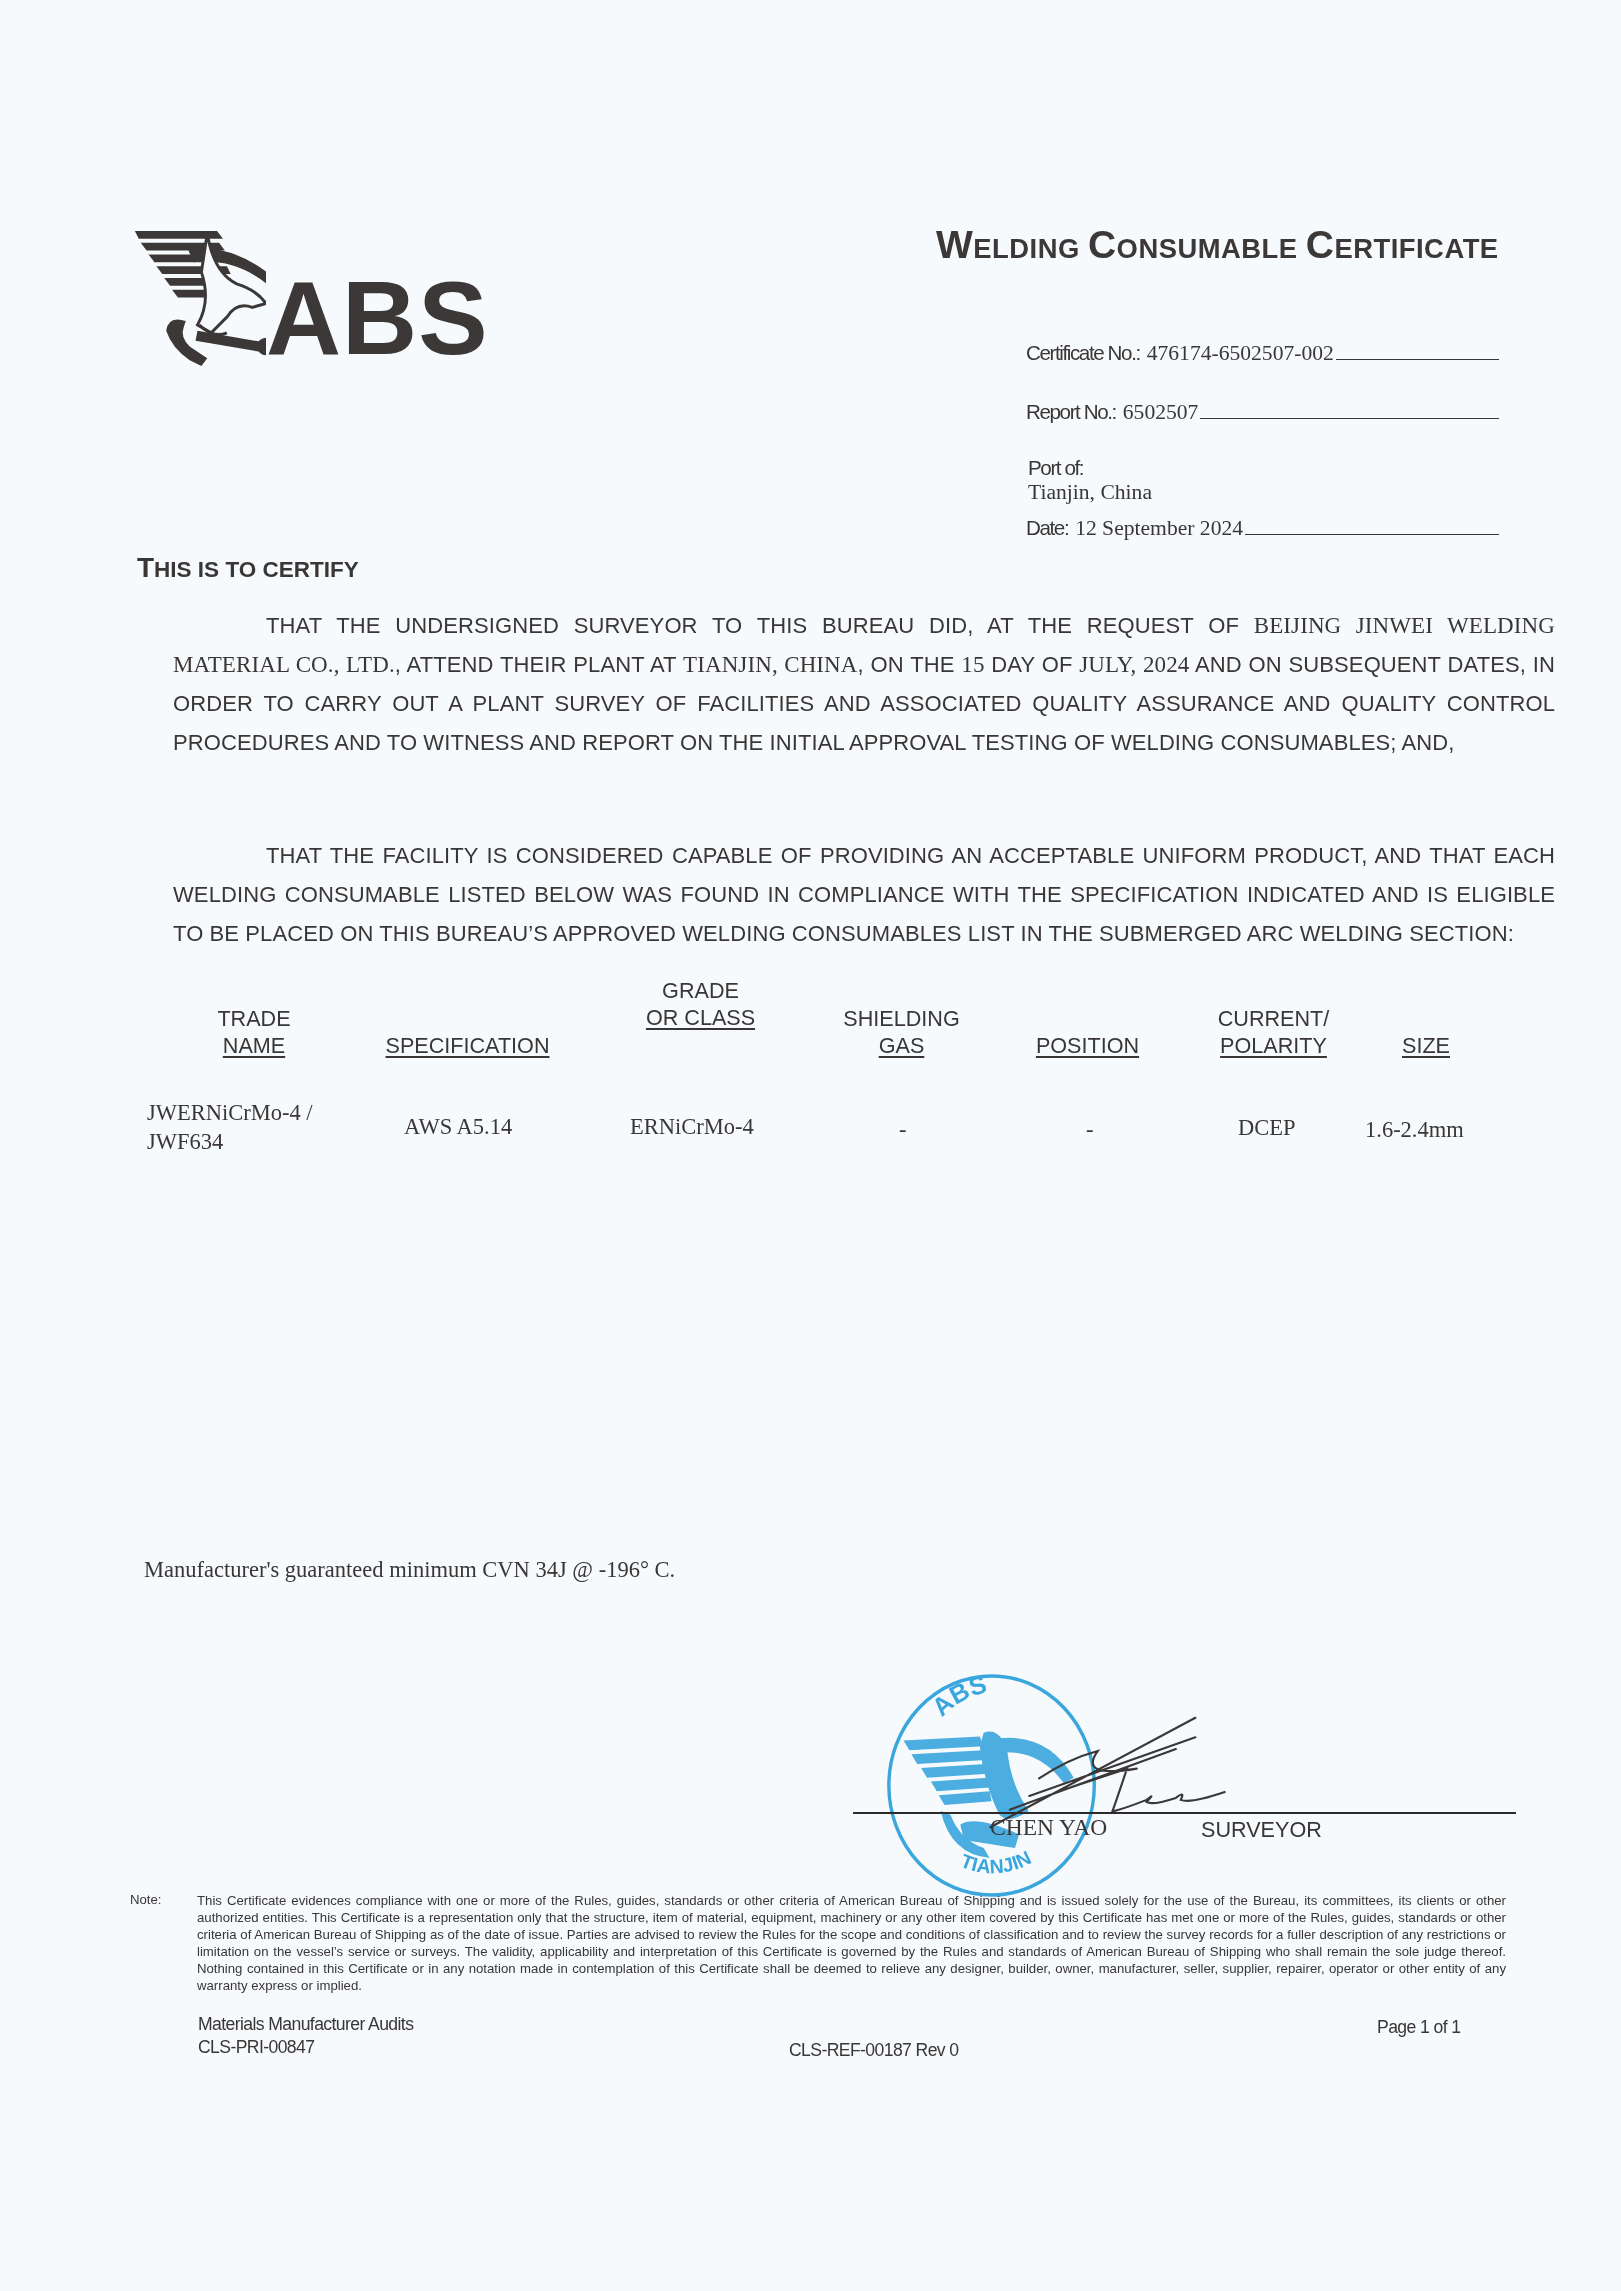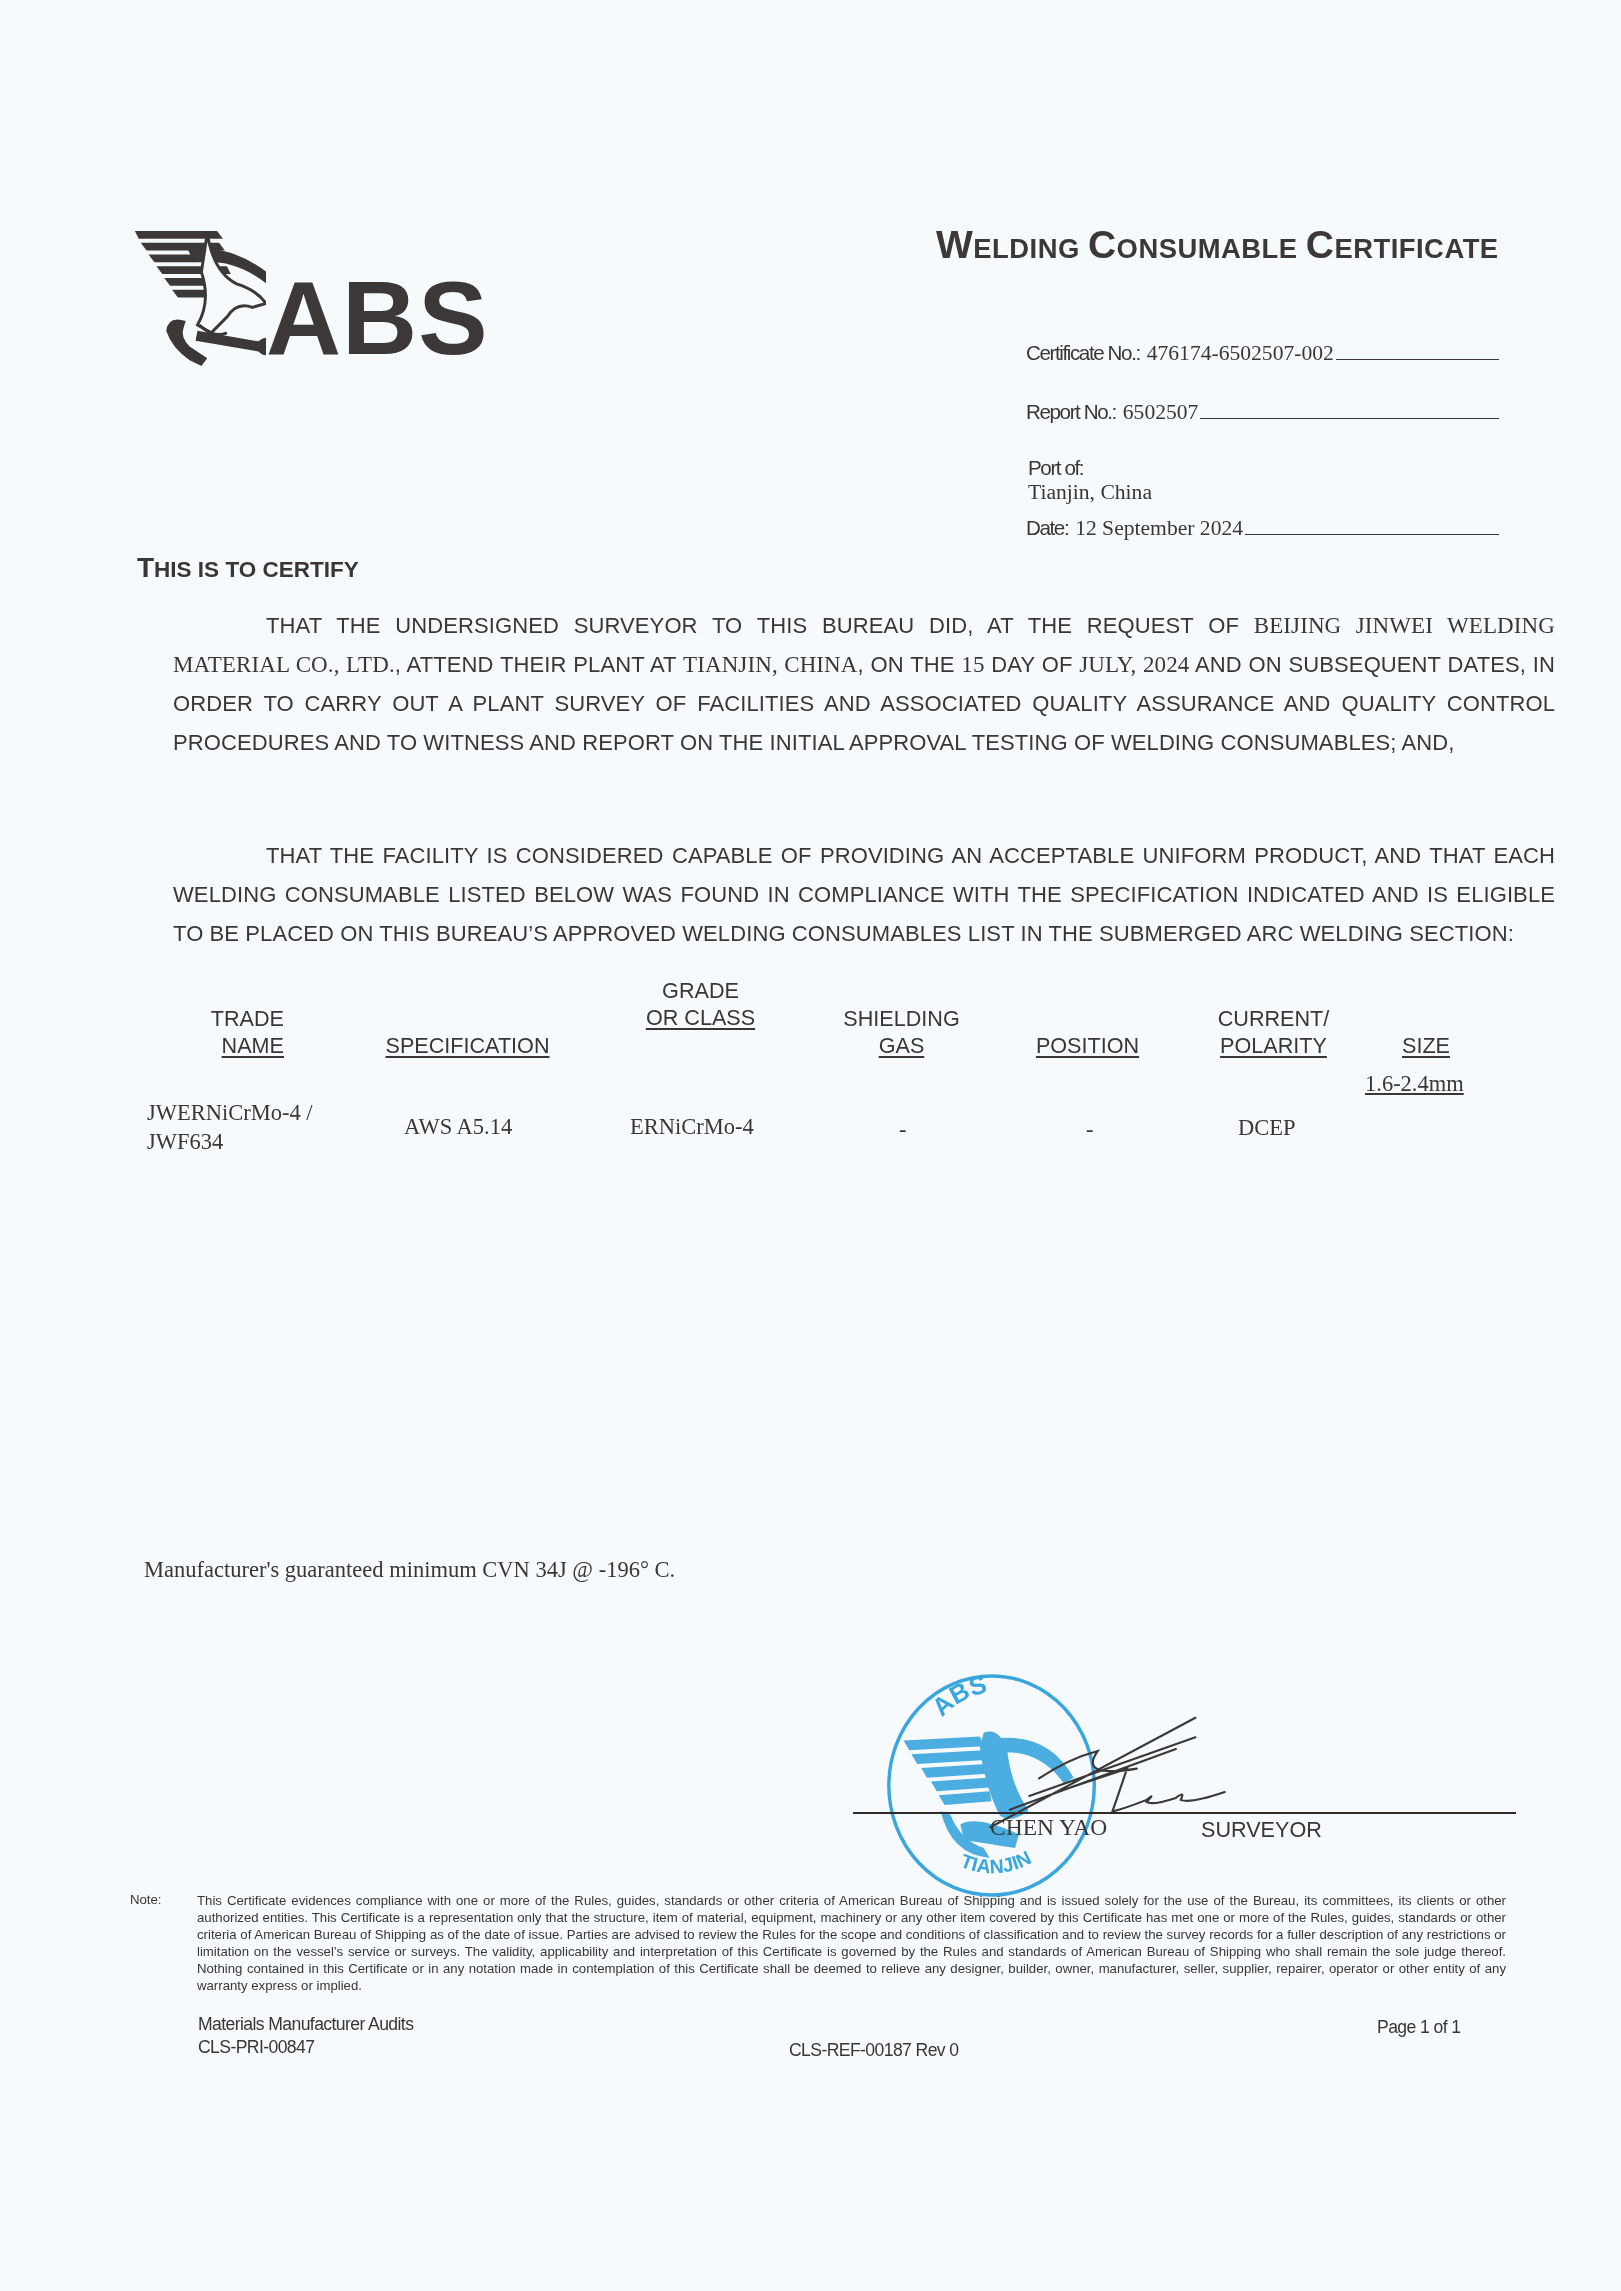--- a/index.html
+++ b/index.html
@@ -105,21 +105,21 @@
 
 <div id="certify-heading" class="abs">
   <span class="big">T</span><span class="small">HIS IS TO </span><span class="small">CERTIFY</span>
 </div>
 
 <div class="abs para" style="top:606px;"><span class="indent"></span><span>THAT THE UNDERSIGNED SURVEYOR TO THIS BUREAU DID, AT THE REQUEST OF </span><span class="tnr">BEIJING JINWEI WELDING MATERIAL CO., LTD.</span><span>, ATTEND THEIR PLANT AT </span><span class="tnr">TIANJIN, CHINA</span><span>, ON THE </span><span class="tnr">15</span><span> DAY OF </span><span class="tnr">JULY, 2024</span><span> AND ON SUBSEQUENT DATES, IN ORDER TO CARRY OUT A PLANT SURVEY OF FACILITIES AND ASSOCIATED QUALITY ASSURANCE AND QUALITY CONTROL PROCEDURES AND TO WITNESS AND REPORT ON THE INITIAL APPROVAL TESTING OF WELDING CONSUMABLES; AND,</span></div>
 
 <div class="abs para" style="top:836px;"><span class="indent"></span><span>THAT THE FACILITY IS CONSIDERED CAPABLE OF PROVIDING AN ACCEPTABLE UNIFORM PRODUCT, AND THAT EACH WELDING CONSUMABLE LISTED BELOW WAS FOUND IN COMPLIANCE WITH THE SPECIFICATION INDICATED AND IS ELIGIBLE TO BE PLACED ON THIS BUREAU’S APPROVED WELDING CONSUMABLES LIST IN THE SUBMERGED ARC WELDING SECTION:</span></div>
 
 <div>
-  <div class="abs th" style="left:186px;top:1006px;width:98px;text-align:right;">
+  <div class="abs th" style="left:205px;top:1006px;width:98px;">
     <div>TRADE</div>
     <div class="u">NAME</div>
   </div>
   <div class="abs th" style="left:377px;top:1006px;width:181px;">
     <div style="height:26.5px;"></div>
     <div class="u">SPECIFICATION</div>
   </div>
   <div class="abs th" style="left:637px;top:978px;width:127px;">
     <div>GRADE</div>
     <div class="u">OR CLASS</div>
@@ -144,21 +144,21 @@
   <div>
     <div class="abs td" style="left:147px;top:1098px;">
       <div>JWERNiCrMo-4 /</div>
       <div>JWF634</div>
     </div>
     <div class="abs td" style="left:404px;top:1112px;">AWS A5.14</div>
     <div class="abs td" style="left:630px;top:1112px;">ERNiCrMo-4</div>
     <div class="abs td" style="left:899px;top:1115px;">-</div>
     <div class="abs td" style="left:1086px;top:1115px;">-</div>
     <div class="abs td" style="left:1238px;top:1113px;">DCEP</div>
-    <div class="abs td" style="left:1365px;top:1069px;text-decoration:underline;">1.6-2.4mm</div>
+    <div class="abs td" style="left:1365px;top:1115px;">1.6-2.4mm</div>
   </div>
 </div>
 
 <div id="cvn-note" class="abs">Manufacturer's guaranteed minimum CVN 34J @ -196° C.</div>
 
 <svg id="stamp" class="abs" viewBox="0 0 230 240">
   <defs>
     <path id="arcTop" d="M45 80 A80 80 0 0 1 170 40"></path>
     <path id="arcBot" d="M55 185 A80 80 0 0 0 175 180"></path>
   </defs>

